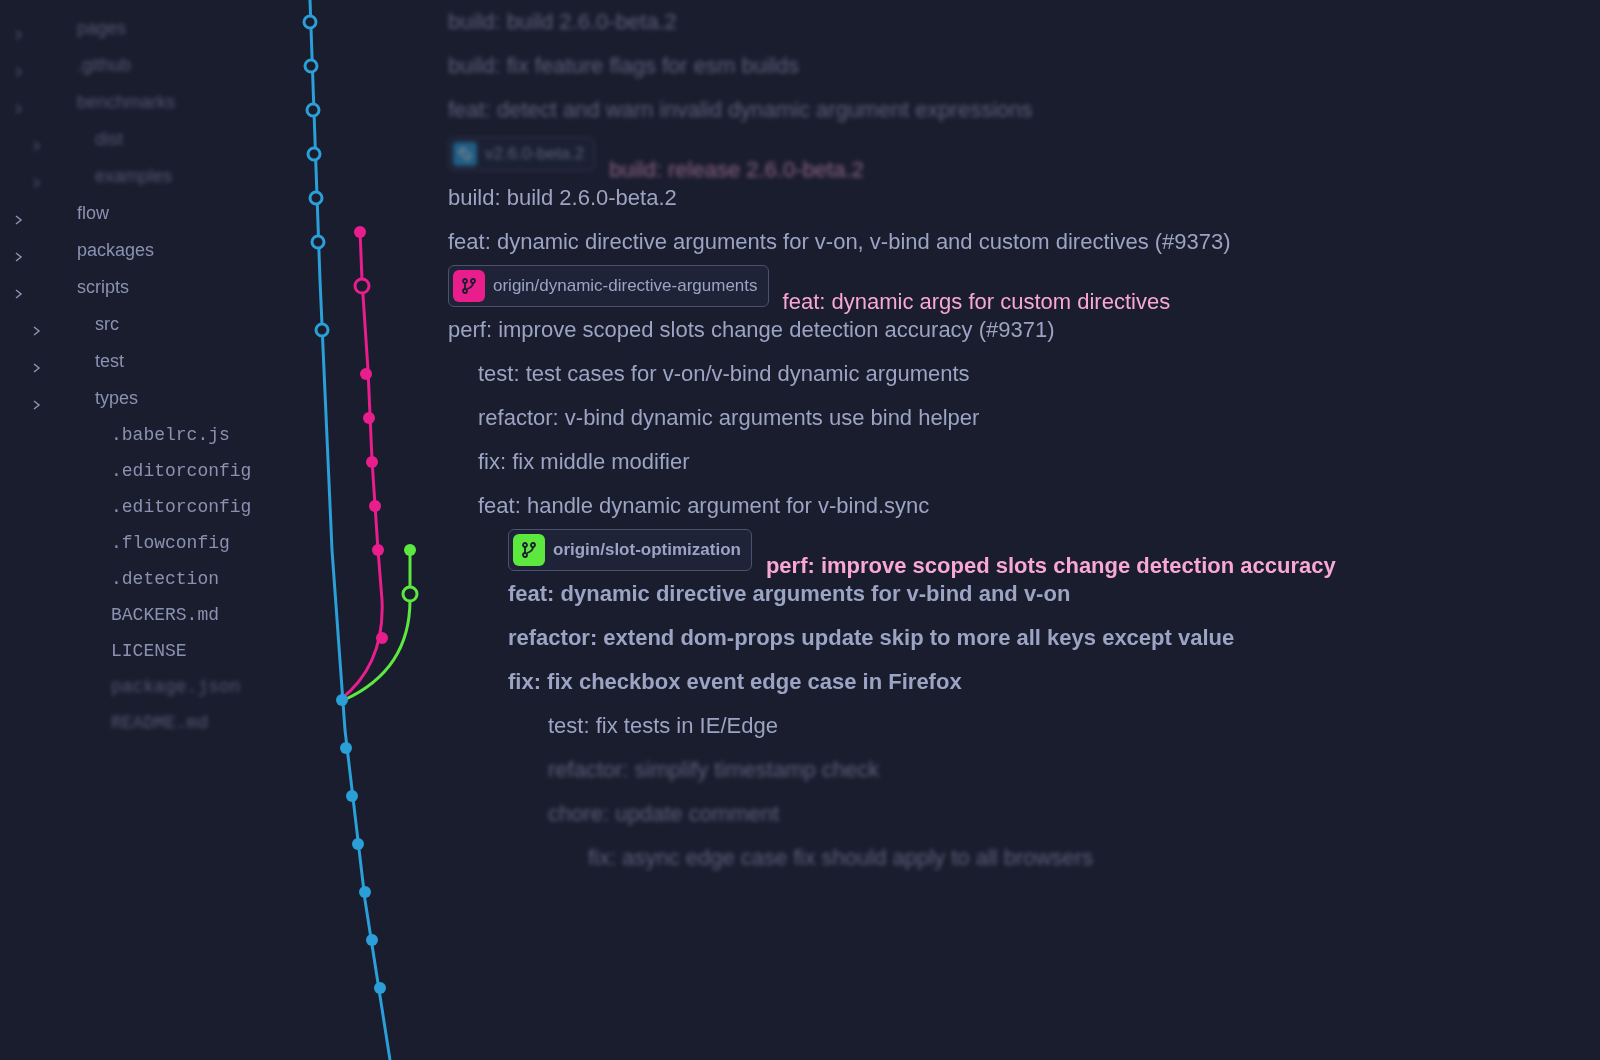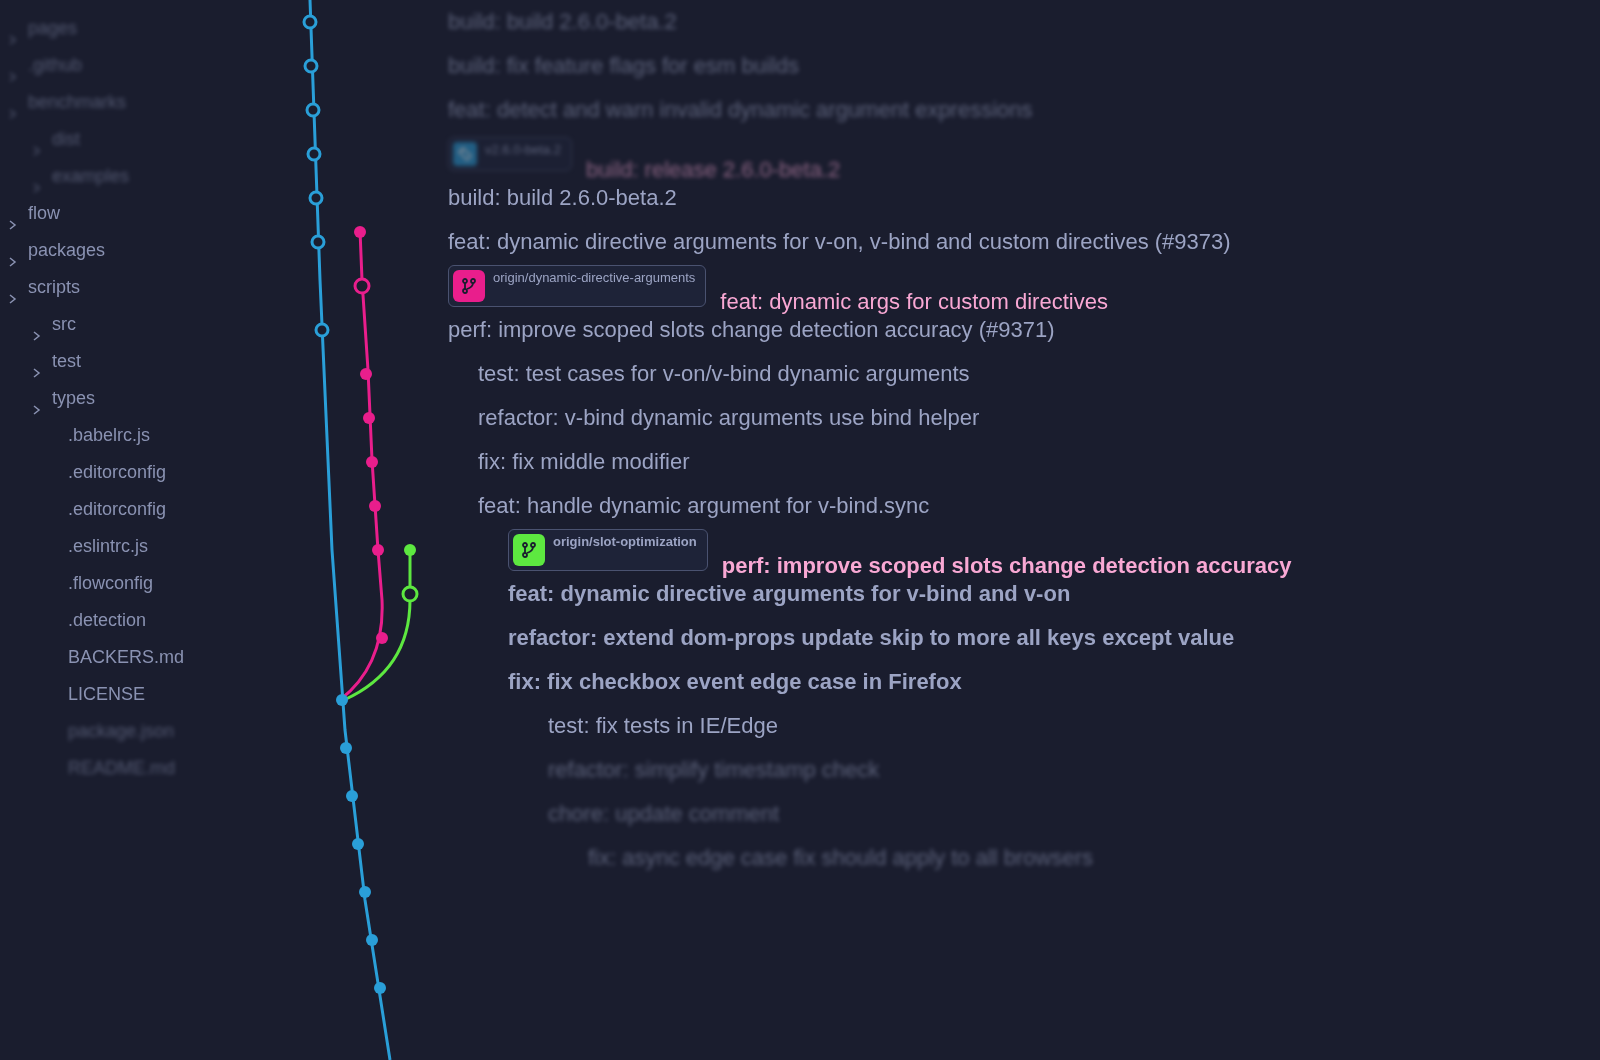--- a/index.html
+++ b/index.html
@@ -17,28 +17,29 @@
       width: 1600px;
       display: flex;
     }
     .sidebar {
       width: 280px;
       padding: 10px 0;
       flex-shrink: 0;
     }
     .tree-item {
       display: flex;
-      align-items: flex-end;
-      padding: 8px 8px;
+      align-items: center;
+      padding: 8px 14px;
       cursor: pointer;
       color: #8a92b2;
       white-space: nowrap;
+      gap: 43px;
     }
     .tree-item.indent-1 { padding-left: 32px; }
-    .tree-item.indent-2 { padding-left: 48px; }
+    .tree-item.indent-2 { padding-left: 48px; font-family: Liberation Mono, monospace; }
     .tree-item.blurred { filter: blur(2px); opacity: 0.5; }
     .chevron {
       width: 10px;
       height: 10px;
       margin-right: 10px;
       flex-shrink: 0;
     }
     .chevron svg { width: 100%; height: 100%; }
     .chevron.hidden { visibility: hidden; }
     .main {
@@ -75,24 +76,25 @@
     .commit-row.indent-1 { padding-left: 38px; }
     .commit-row.indent-2 { padding-left: 68px; font-weight: bold; }
     .commit-row.indent-3 { padding-left: 108px; }
     .commit-row.indent-4 { padding-left: 148px; }
     .commit-msg {
       color: #9ca4c4;
       font-size: 22px;
     }
     .tag-badge, .branch-badge {
       display: inline-flex;
+      align-items: center;
       border-radius: 6px;
       padding: 4px 10px;
       margin-right: 10px;
-      font-size: 13px;
+      font-size: 17px;
     }
     .tag-badge {
       border: 1px solid #4a5270;
       background: rgba(40, 50, 80, 0.3);
     }
     .tag-icon-box {
       background: #2a9fd8;
       width: 24px;
       height: 24px;
       border-radius: 4px;
@@ -202,26 +204,20 @@
       <span class="chevron hidden"><svg viewBox="0 0 10 10">
           <path d="M2 1 L7 5 L2 9" stroke="#8a92b2" stroke-width="1.5" fill="none"></path>
         </svg></span>
       <span>.editorconfig</span>
     </div>
     <div class="tree-item indent-2">
       <span class="chevron hidden"><svg viewBox="0 0 10 10">
           <path d="M2 1 L7 5 L2 9" stroke="#8a92b2" stroke-width="1.5" fill="none"></path>
         </svg></span>
       <span>.editorconfig</span>
-    </div>
-    <div class="tree-item indent-2">
-      <span class="chevron hidden"><svg viewBox="0 0 10 10">
-          <path d="M2 1 L7 5 L2 9" stroke="#8a92b2" stroke-width="1.5" fill="none"></path>
-        </svg></span>
-      <span>.eslintrc.js</span>
     </div>
     <div class="tree-item indent-2">
       <span class="chevron hidden"><svg viewBox="0 0 10 10">
           <path d="M2 1 L7 5 L2 9" stroke="#8a92b2" stroke-width="1.5" fill="none"></path>
         </svg></span>
       <span>.flowconfig</span>
     </div>
     <div class="tree-item indent-2">
       <span class="chevron hidden"><svg viewBox="0 0 10 10">
           <path d="M2 1 L7 5 L2 9" stroke="#8a92b2" stroke-width="1.5" fill="none"></path>

